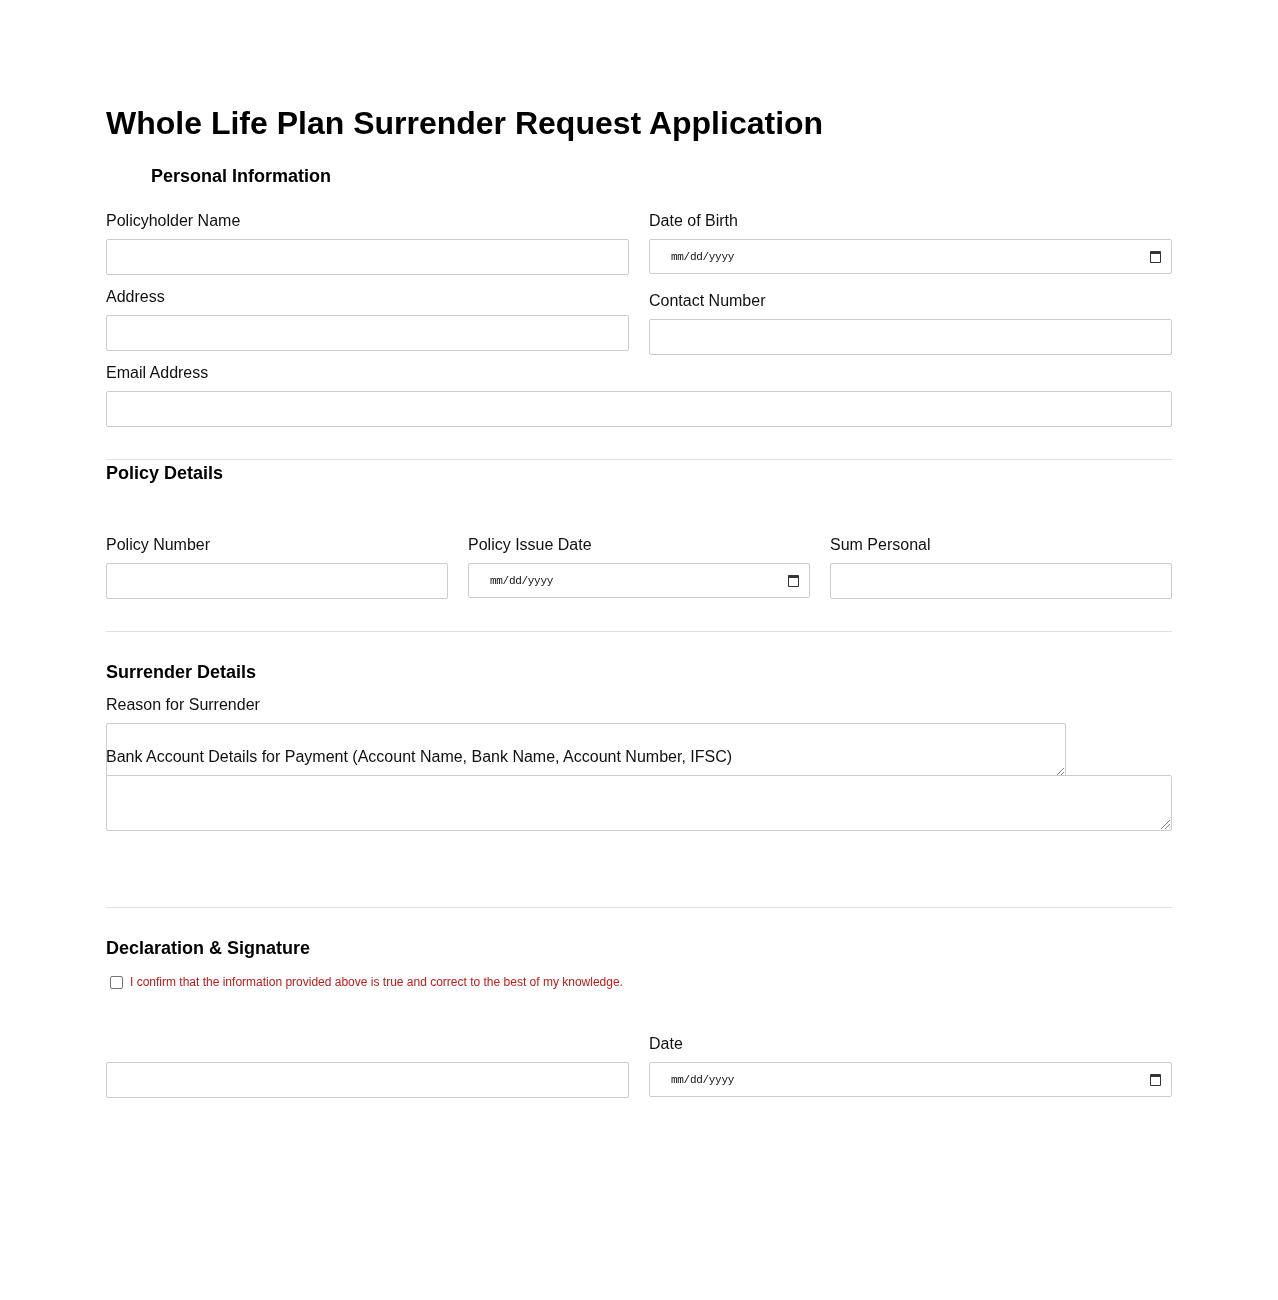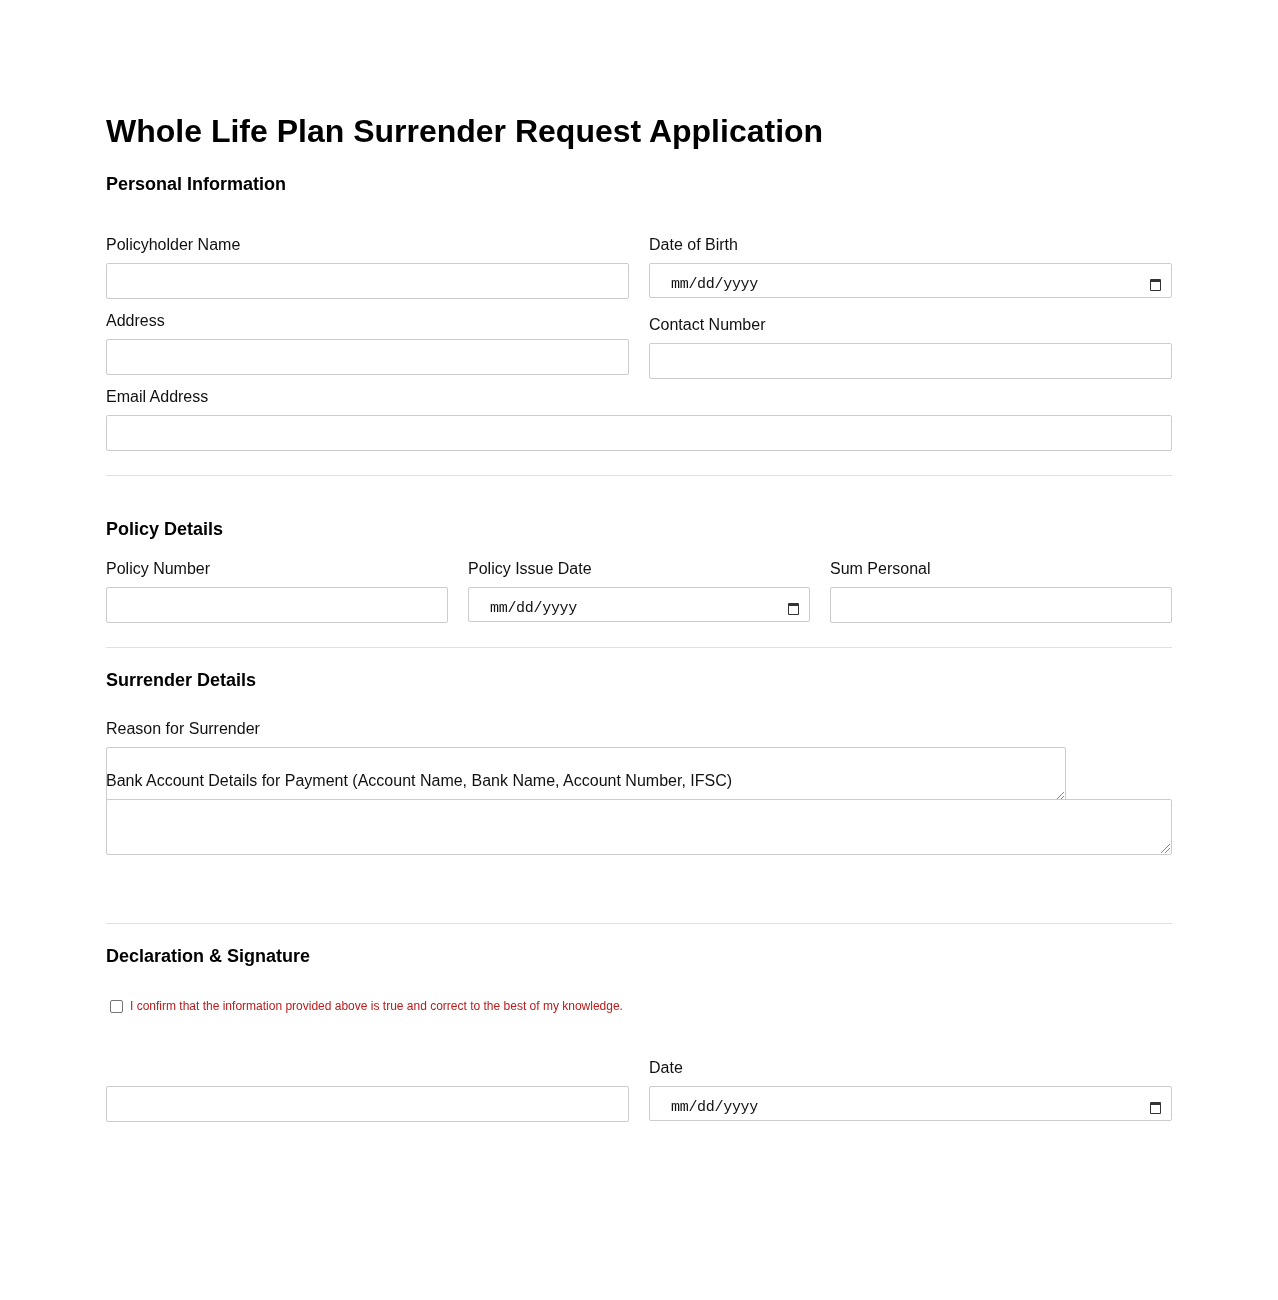--- a/index.html
+++ b/index.html
@@ -1,15 +1,15 @@
 <!DOCTYPE html>
 <html><head>
   <meta charset="utf-8">
   <style>
-    * { box-sizing: border-box; margin-top: 8px; }
+    * { box-sizing: border-box; }
     html, body {
       margin: 0;
       padding: 0;
       background: #ffffff;
       color: #000000;
       font-family: "Liberation Sans", sans-serif;
     }
     body { width: 1278px; height: 1300px; }
     .container {
       position: absolute;
@@ -66,21 +66,21 @@
       border: 1px solid #cccccc;
       border-radius: 2px;
       background: #fff;
       display: flex;
       align-items: center;
       justify-content: space-between;
       padding: 0 10px 0 9px;
     }
     .date-placeholder {
       font-family: "Liberation Mono", "DejaVu Sans Mono", monospace;
-      font-size: 15px;
+      font-size: 11px;
       color: #111;
       letter-spacing: -0.3px;
       padding-left: 12px;
     }
     .calendar-icon {
       width: 11px;
       height: 12px;
       border: 1.6px solid #333;
       border-top-width: 3px;
       border-radius: 1px;
@@ -133,21 +133,21 @@
       color: #b91c1c;
     }
   </style>
 </head>
 <body>
 
 <div class="container">
 
   <h1 class="page-title">Whole Life Plan Surrender Request Application</h1>
 
-  <h2 class="section-title" style="top:165px;">Personal Information</h2>
+  <h2 class="section-title" style="top:165px;margin-left:45px;">Personal Information</h2>
 
   <div class="field" style="left:0; top:212px; width:523px; height:63px;">
     <label>Policyholder Name</label>
     <input class="input" style="top: 27px;" type="text" value="">
   </div>
 
   <div class="field" style="left:543px; top:212px; width:523px; height:63px;">
     <label>Date of Birth</label>
     <div class="date-input" style="top:27px;">
       <span class="date-placeholder">mm/dd/yyyy</span>
@@ -165,21 +165,21 @@
     <input class="input" style="top: 27px;" type="text" value="">
   </div>
 
   <div class="field" style="left:0; top:364px; width:1066px; height:63px;">
     <label>Email Address</label>
     <input class="input" style="top: 27px;" type="text" value="">
   </div>
 
   <div class="divider" style="top:459px;"></div>
 
-  <h2 class="section-title" style="top:510px;text-align:right;">Policy Details</h2>
+  <h2 class="section-title" style="top:462px;text-align:right;">Policy Details</h2>
 
   <div class="field" style="left:0; top:536px; width:342px; height:63px;">
     <label>Policy Number</label>
     <input class="input" style="top: 27px;" type="text" value="">
   </div>
 
   <div class="field" style="left:362px; top:536px; width:342px; height:63px;">
     <label>Policy Issue Date</label>
     <div class="date-input" style="top:27px;">
       <span class="date-placeholder">mm/dd/yyyy</span>

